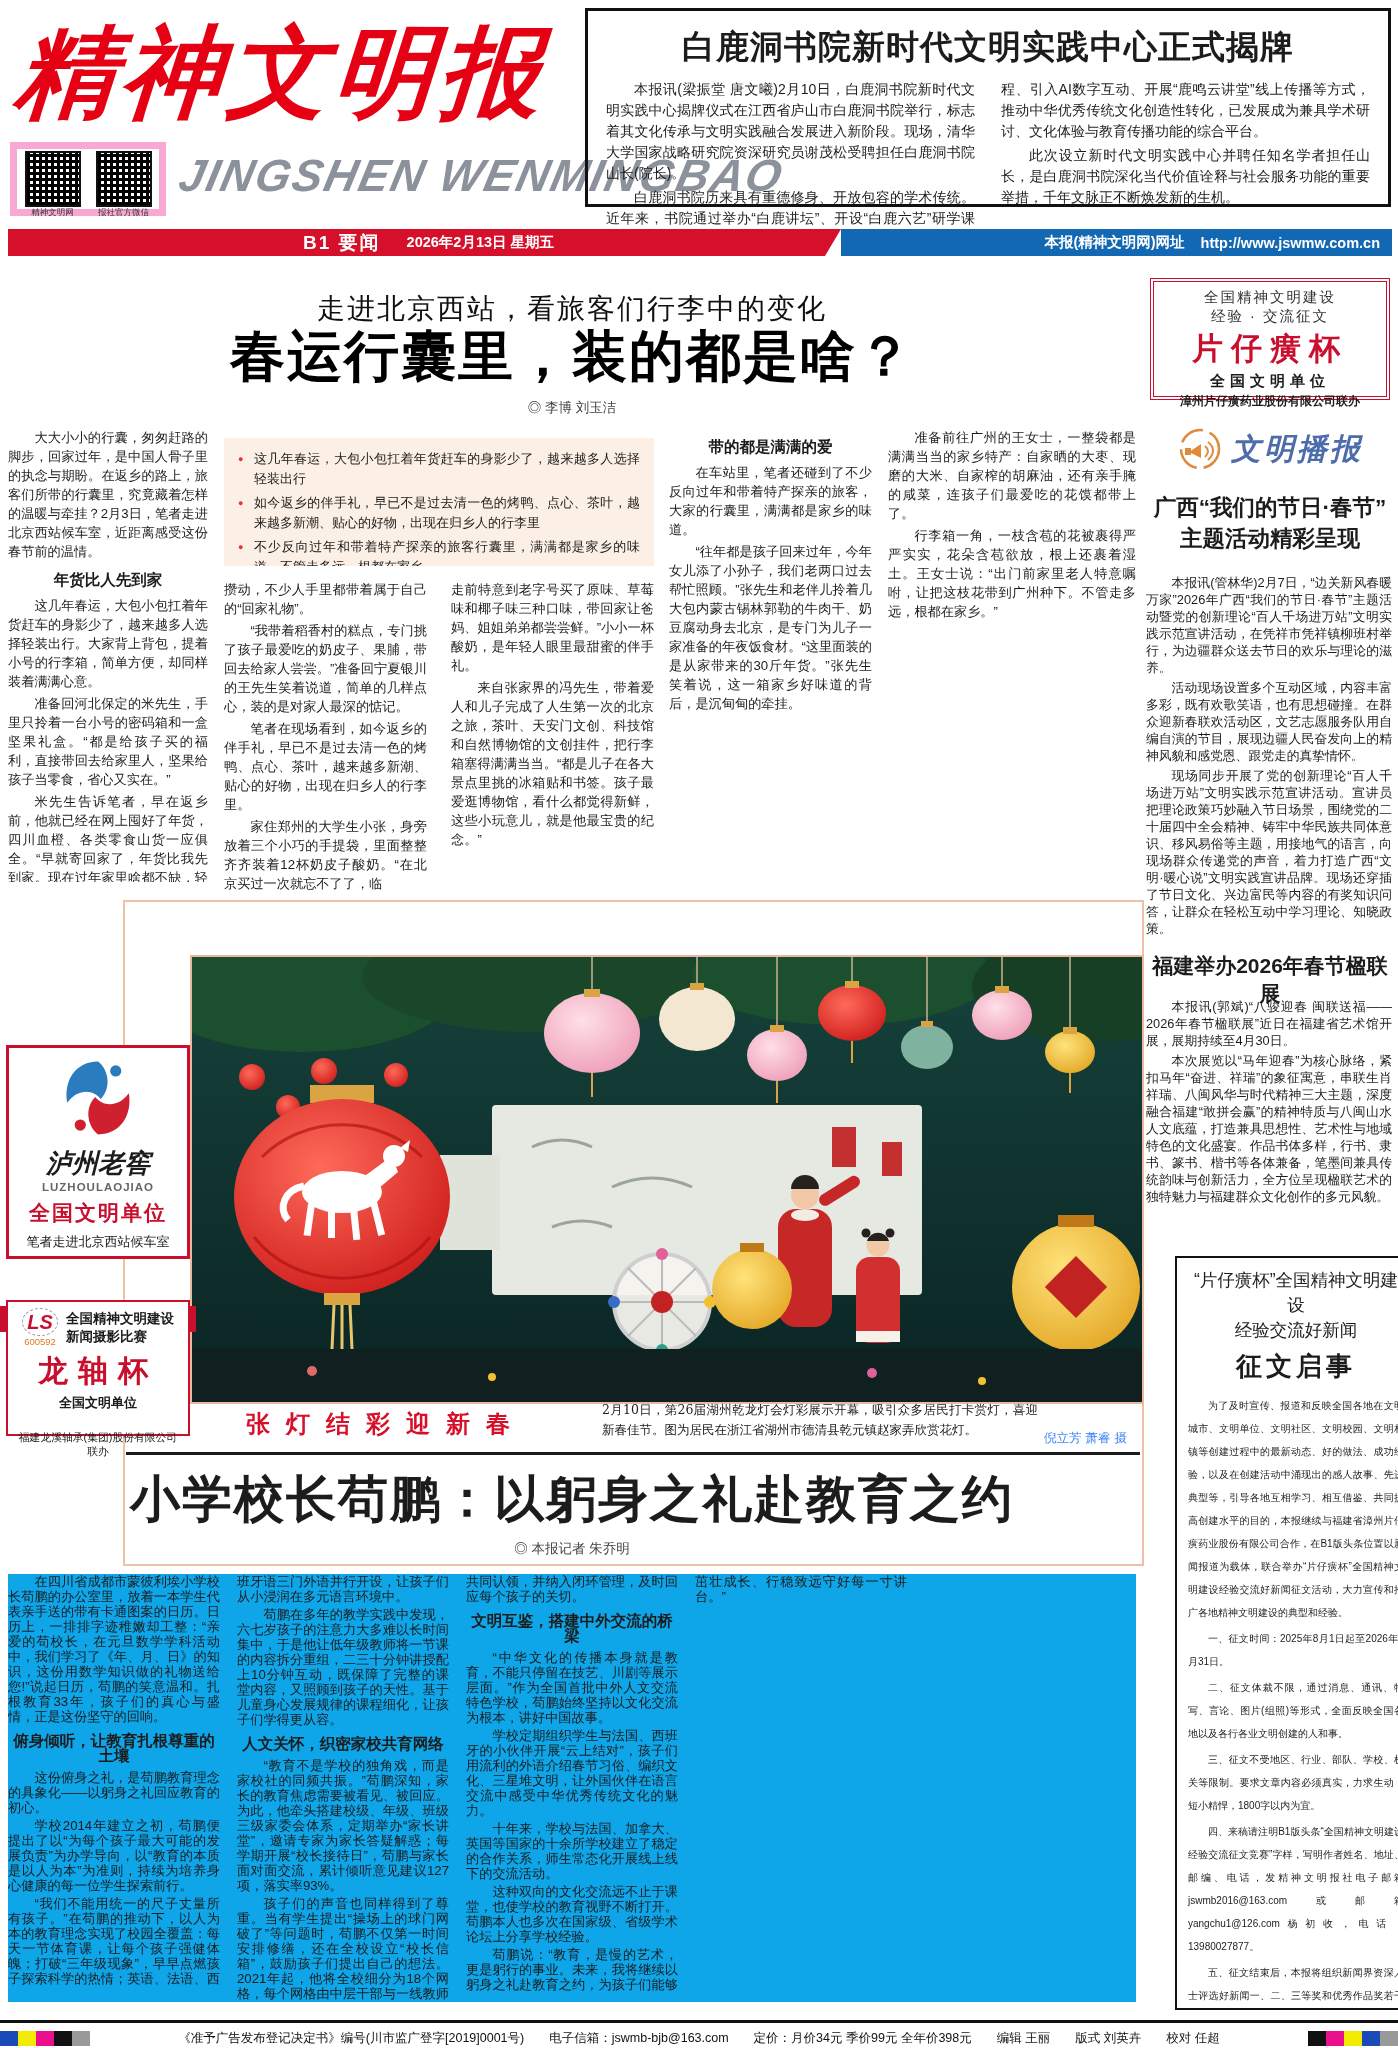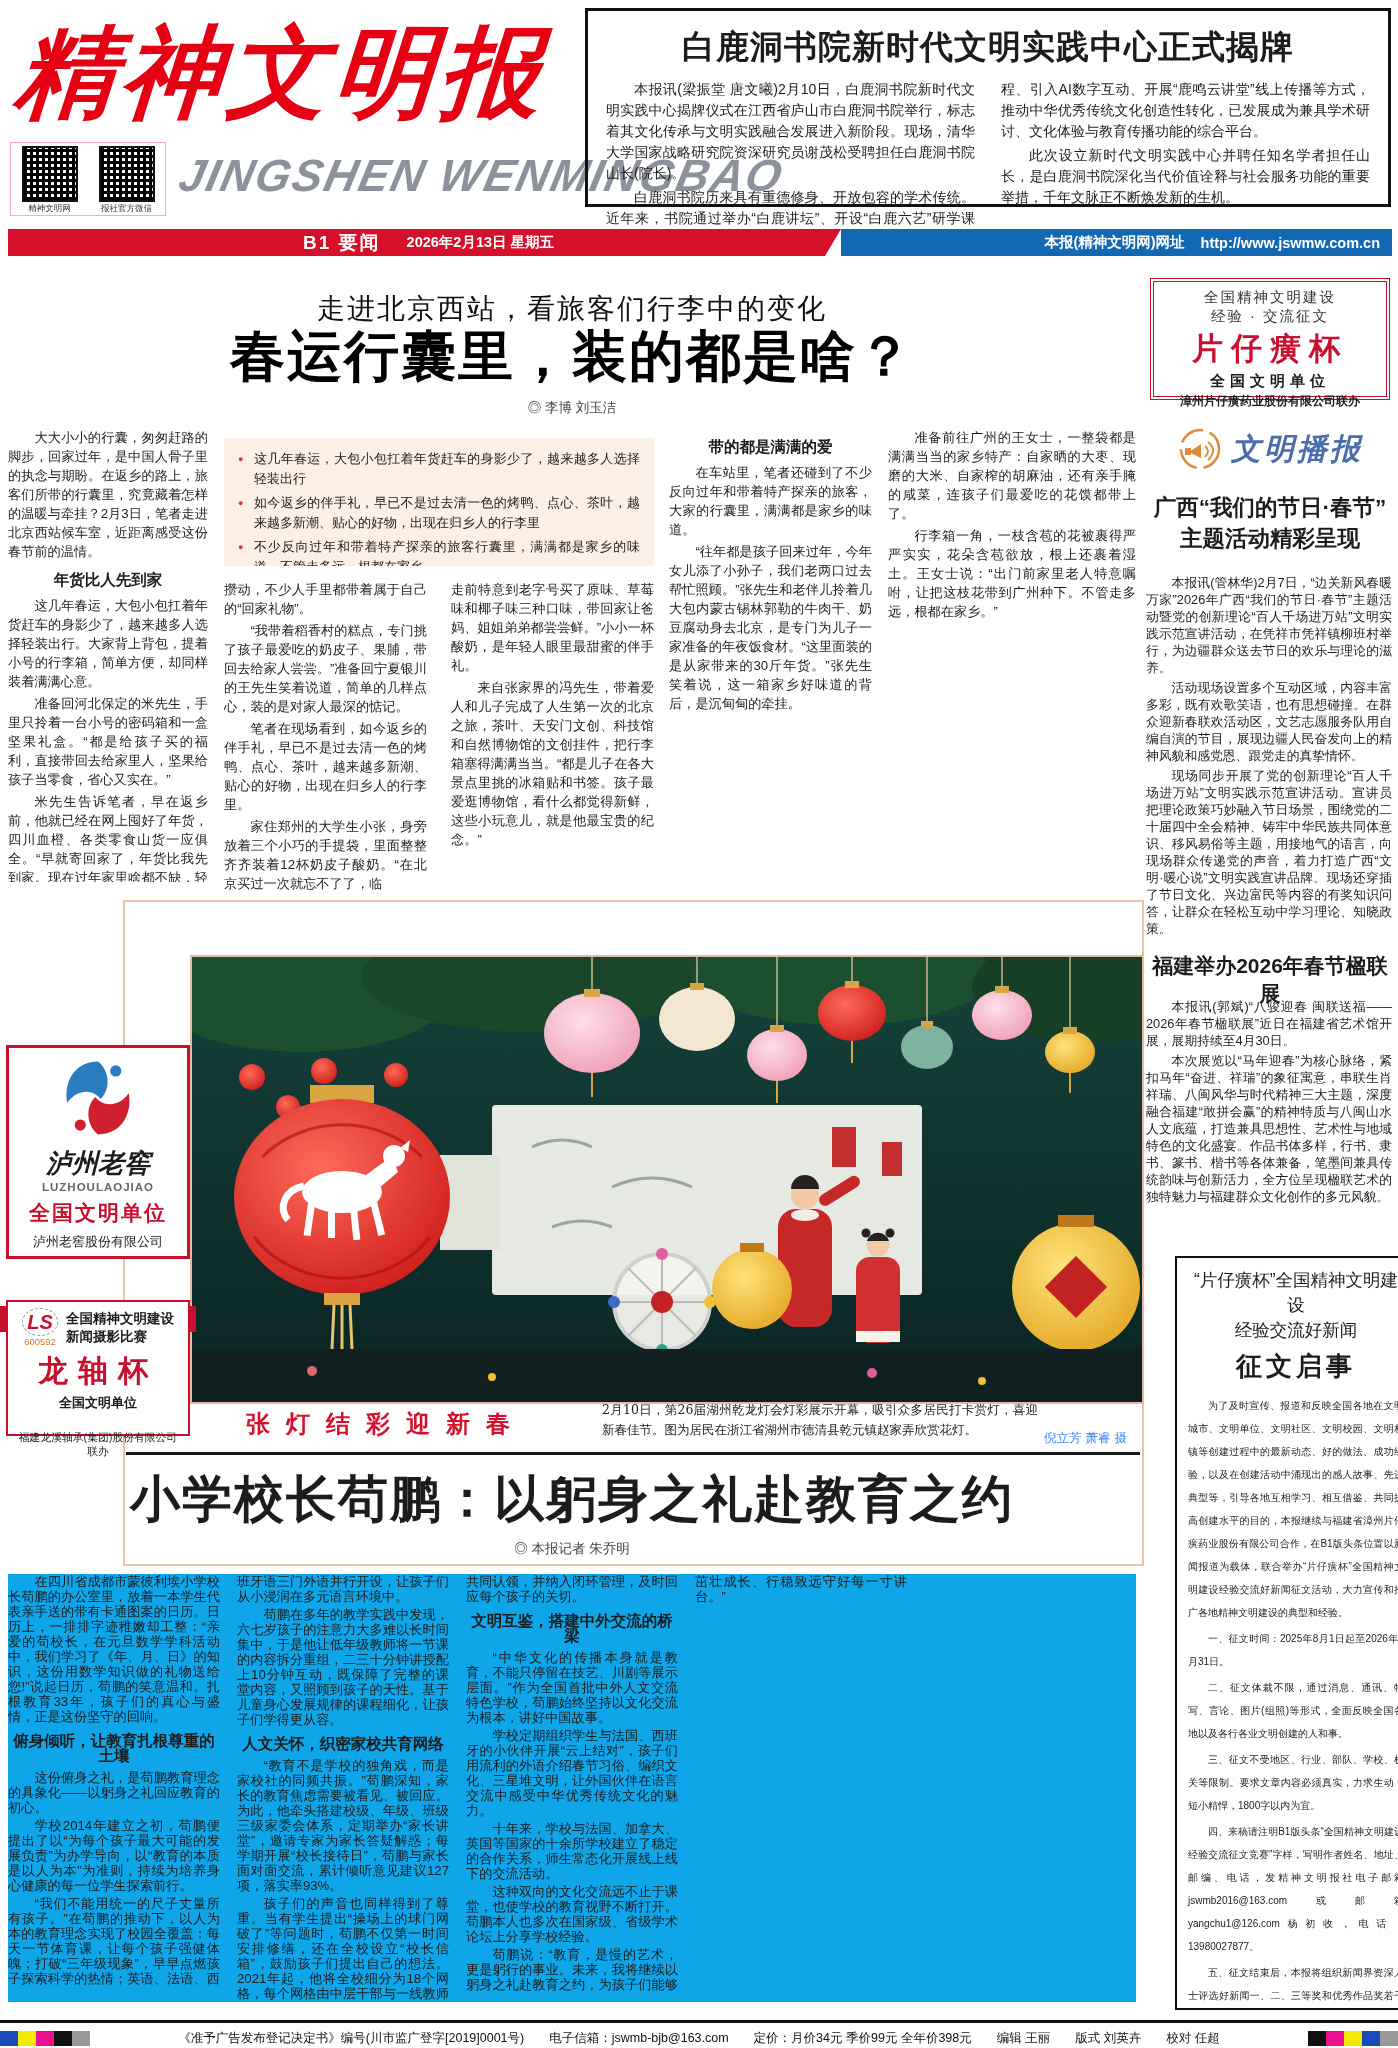--- a/index.html
+++ b/index.html
@@ -8,21 +8,21 @@
   .abs{position:absolute;}
   p{margin:0 0 3px 0;text-indent:2em;text-align:justify;}
   .noindent{text-indent:0;}
   h4.subhead{margin:9px 0 7px 0;text-align:center;font-size:15.5px;font-weight:bold;text-indent:0;}
   
   .m-title{left:16px;top:2px;width:600px;height:142px;font-family:"DejaVu Serif",serif;
            font-style:italic;font-weight:bold;color:#e60014;font-size:100px;line-height:140px;
            letter-spacing:6px;white-space:nowrap;transform:skewX(-4deg);}
   .m-latin{left:180px;top:150px;font-weight:bold;font-style:italic;color:#8b929b;
            font-size:45px;letter-spacing:2px;transform:skewX(-12deg);white-space:nowrap;}
-  .qr-box{left:10px;top:142px;width:156px;height:74px;border:1px solid #f9a8d4;background:#fff;
+  .qr-box{left:10px;top:142px;width:156px;height:74px;border:7px solid #f9a8d4;background:#fff;
           display:flex;flex-wrap:wrap;justify-content:space-around;align-items:center;padding-top:2px;box-sizing:border-box;}
   .qr{width:52px;height:52px;border:2px solid #111;
       background-image:repeating-linear-gradient(0deg,#000 0 3px,transparent 3px 6px),
                        repeating-linear-gradient(90deg,#000 0 3px,#fff 3px 6px);}
   .qr-cap{font-size:8.5px;color:#333;width:70px;text-align:center;}
   
   .top-box{left:585px;top:8px;width:806px;height:199px;border:3px solid #111;box-sizing:border-box;
            padding:6px 18px;}
   .top-box h2{margin:8px 0 9px 0;text-align:center;font-size:33px;letter-spacing:1px;}
   .top-body{columns:2;column-gap:26px;font-size:14px;line-height:21px;}
@@ -351,21 +351,21 @@
   <div class="abs ad ad-lz">
     <svg width="84" height="84" viewBox="0 0 90 90">
       <path d="M45 6 C 20 6 8 28 12 50 C 24 34 40 36 48 46 C 60 34 56 14 45 6 Z" fill="#2b7bbf"></path>
       <path d="M45 6 C 20 6 8 28 12 50 C 24 34 40 36 48 46 C 60 34 56 14 45 6 Z" fill="#cf2030" transform="rotate(180 45 45)"></path>
       <circle cx="64" cy="16" r="6" fill="#2b7bbf"></circle>
         <circle cx="26" cy="74" r="6" fill="#cf2030"></circle>
     </svg>
     <div class="lz-name">泸州老窖</div>
     <div class="lz-latin" ind="">LUZHOULAOJIAO</div>
     <div class="lz-honor">全国文明单位</div>
-    <div class="lz-co">泸州老窖股份有限公司</div>
+    <div class="lz-co">笔者走进北京西站候车室</div>
   </div>
   <div class="abs lz-band">天地同酿　人间共生</div>
 
   <div class="abs ad ad-lx">
     <div class="lx-row">
       <div class="lx-logo">
         <div class="lx-ls">LS</div>
         <div class="lx-code">600592</div>
       </div>
       <div class="lx-lines">

